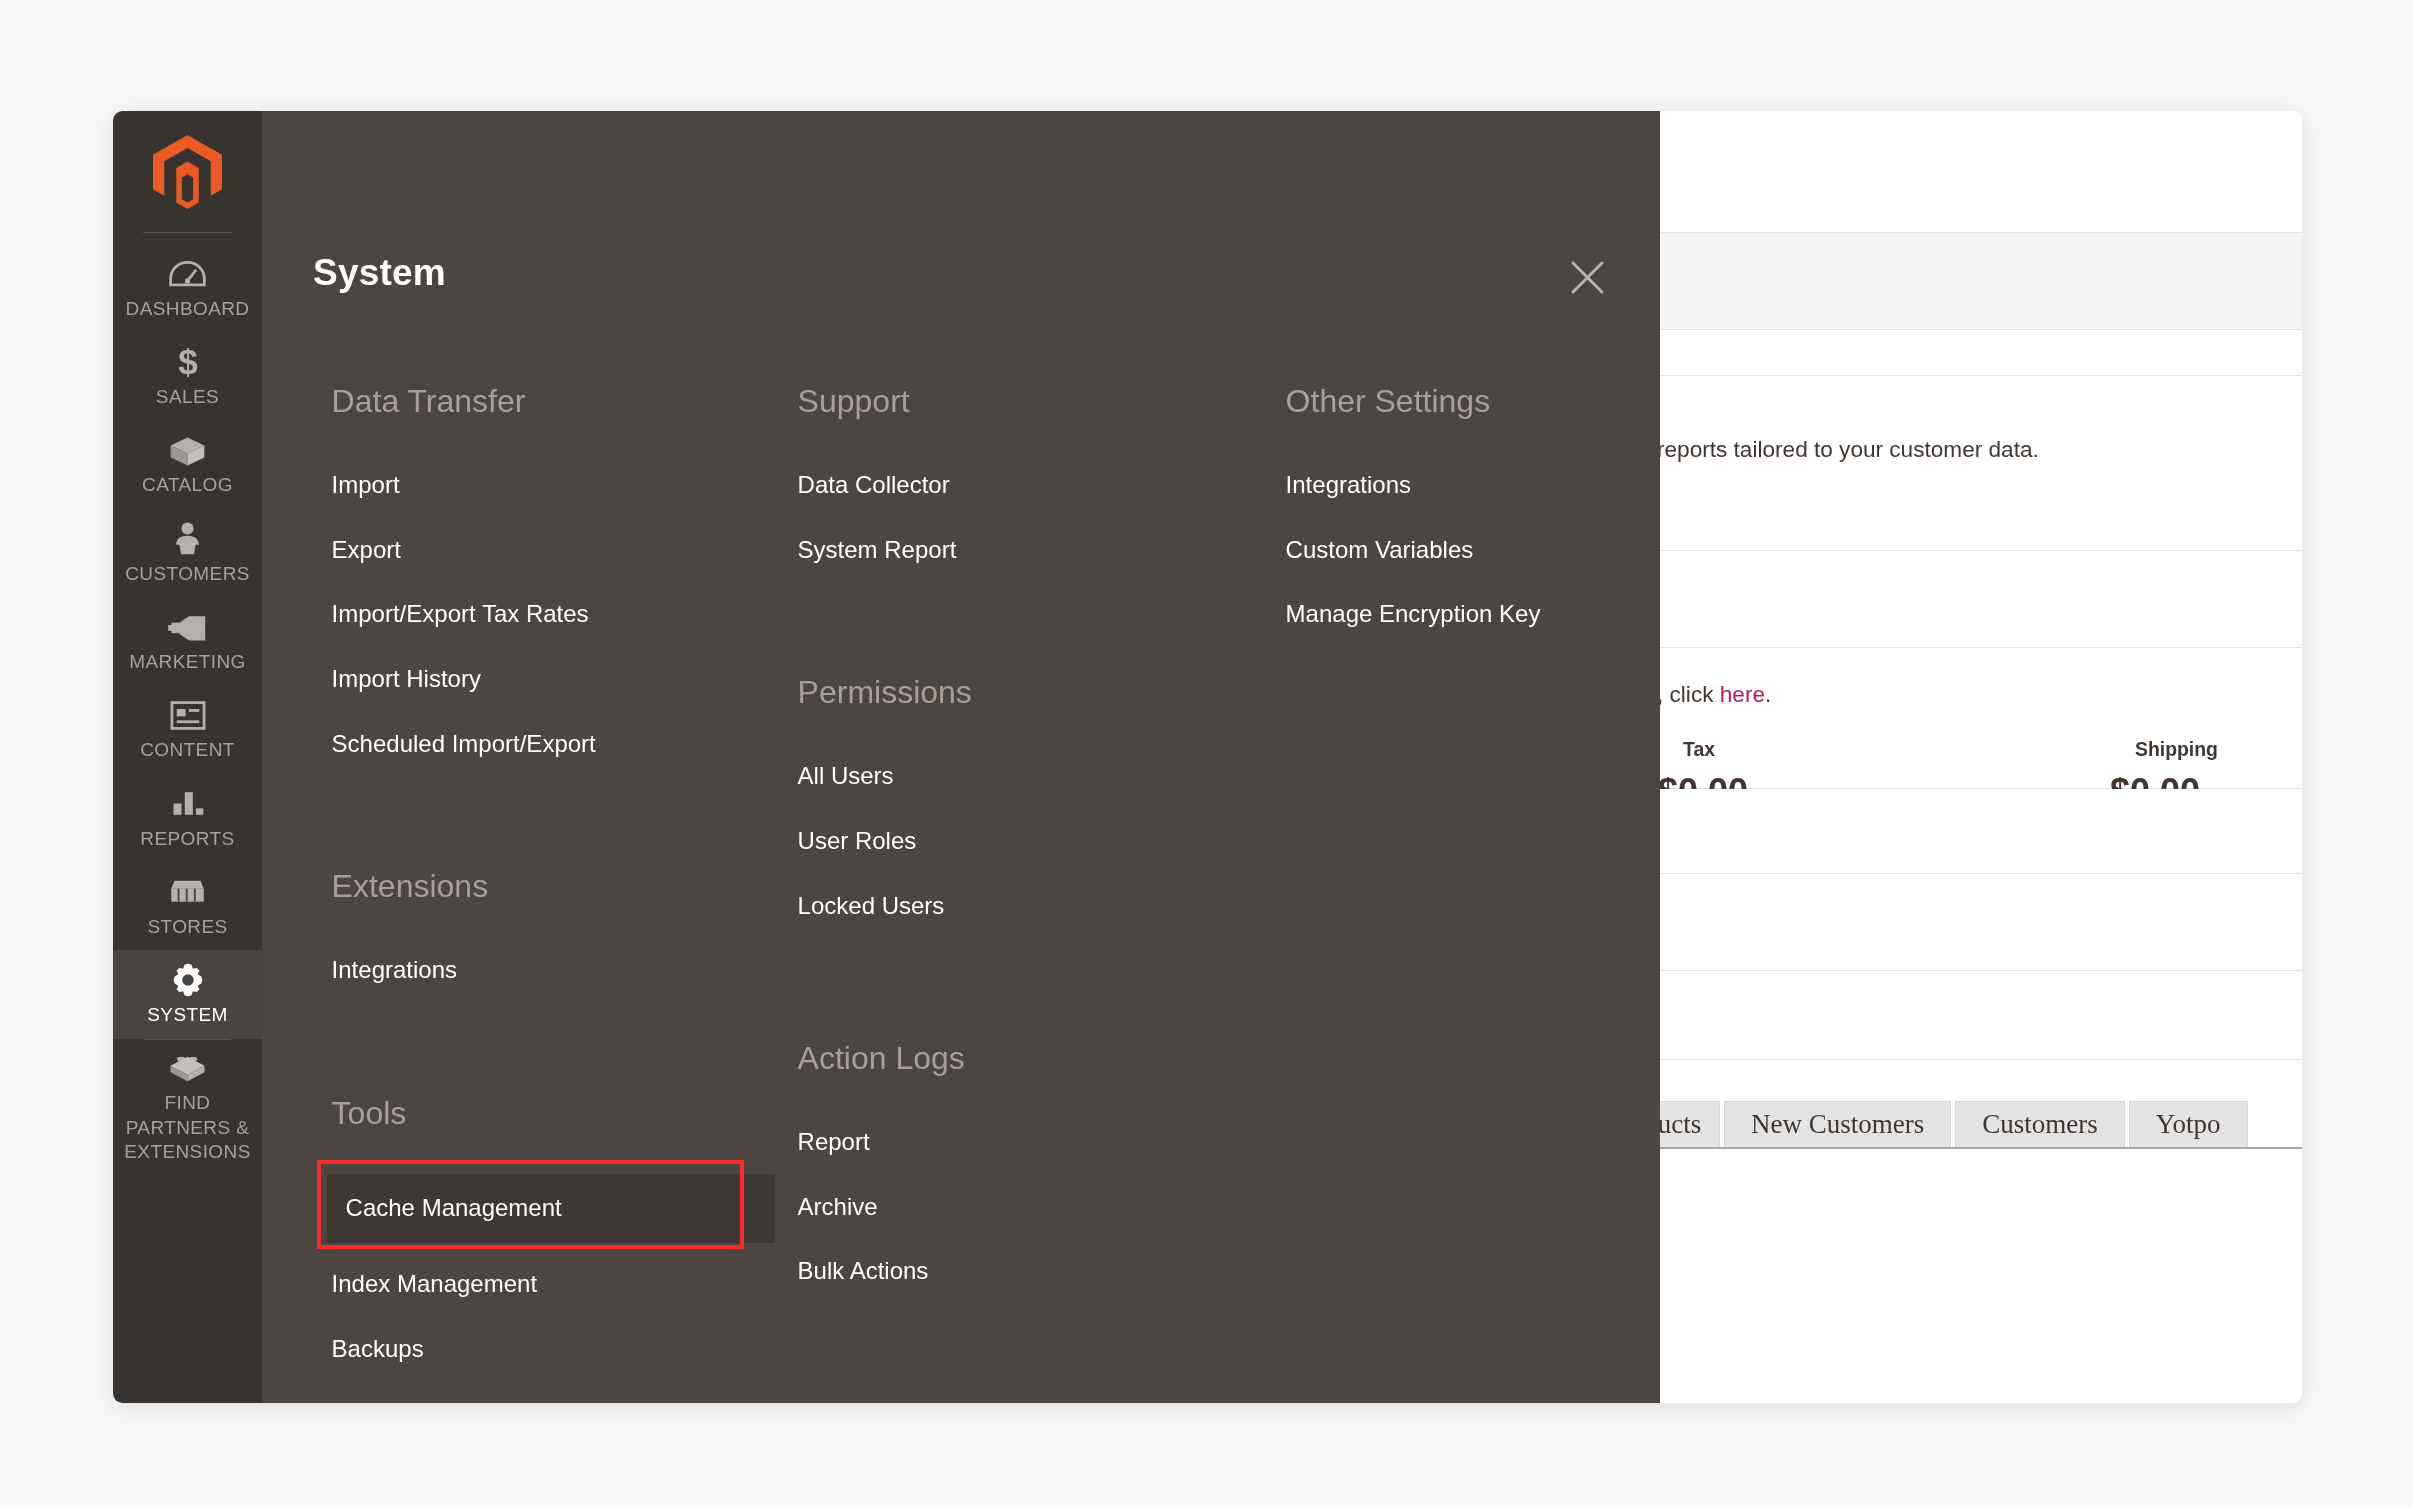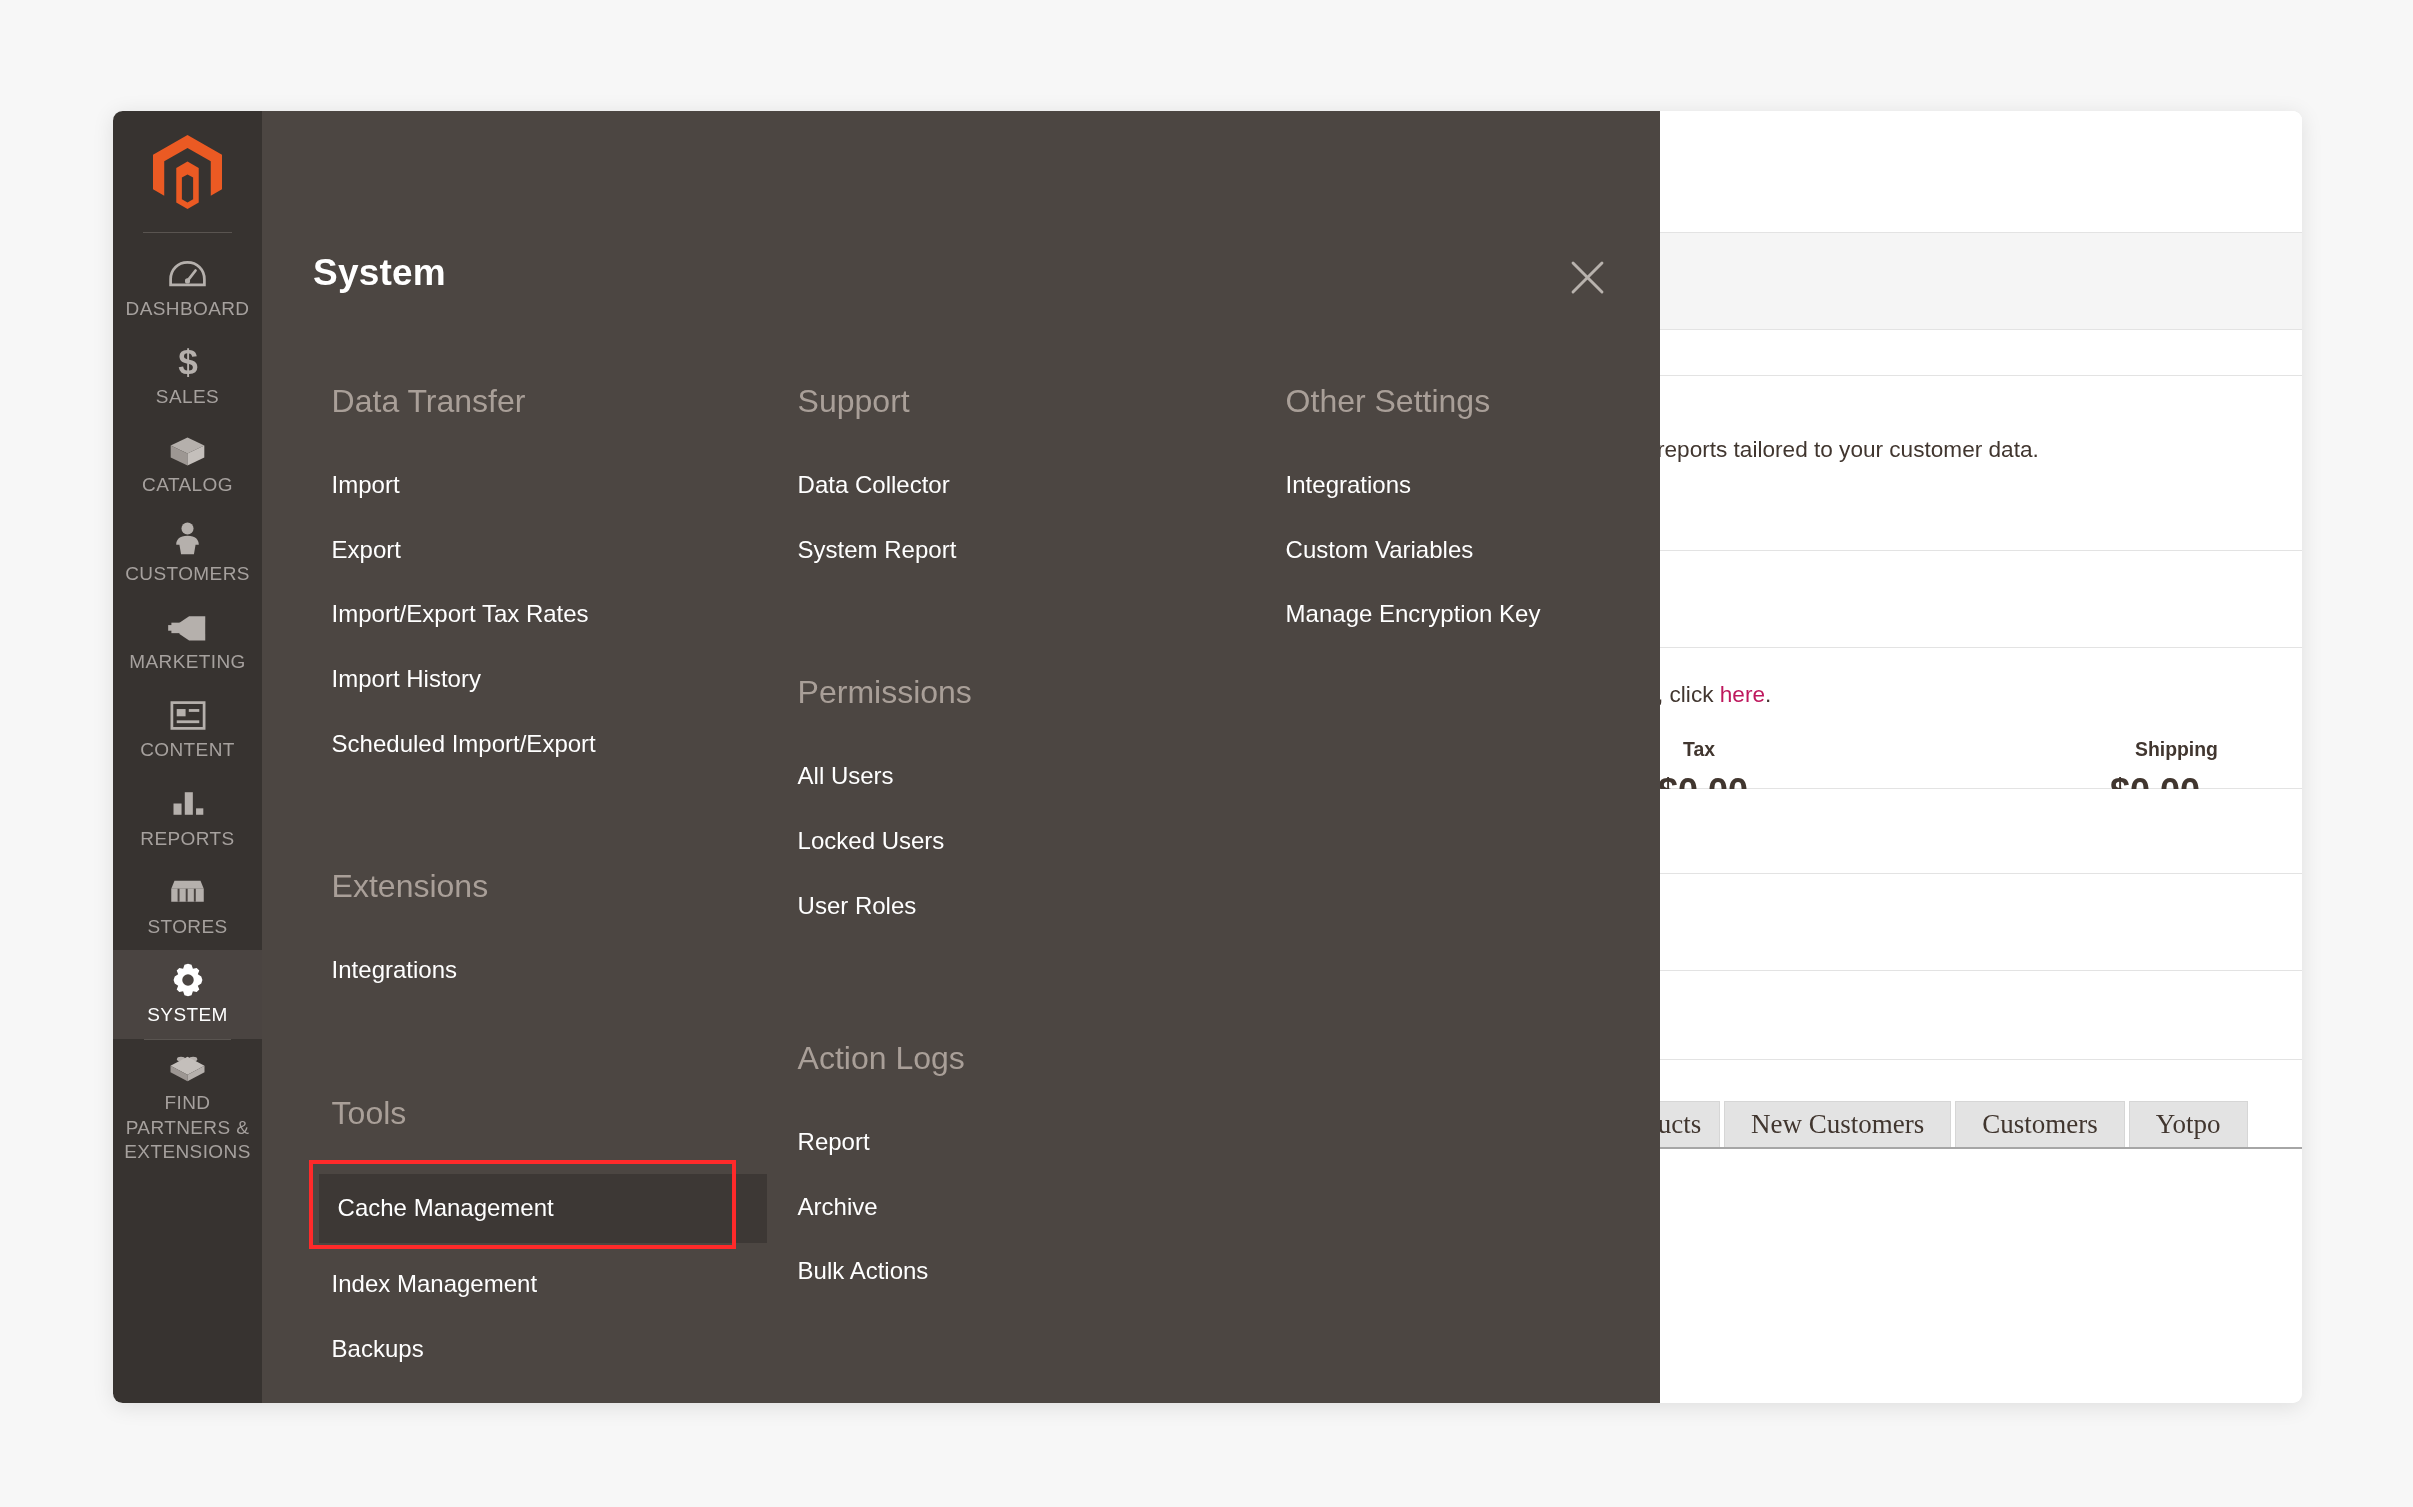--- a/index.html
+++ b/index.html
@@ -190,21 +190,21 @@
     padding: 11.3px 18.6px 11.3px 18.6px;
     margin-bottom: 18px;
     text-decoration: none;
     cursor: pointer;
     white-space: nowrap;
   }
   .menu-link.highlight-box {
     background: #3d3835;
     position: relative;
     padding-top: 22.6px; padding-bottom: 22.6px;
-    margin-left: 6px;
+    margin-left: 14px;
     width: 448px;
   }
   .menu-link.highlight-box::after {
     content: "";
     position: absolute;
     left: -9.7px; top: -13.7px;
     width: 419px; height: 81px;
     border: 4px solid #ff2a2a;
     pointer-events: none;
   }
@@ -402,22 +402,22 @@
       <a class="menu-link">Backups</a>
     </div>
 
     <div class="menu-col" id="col-2">
       <div class="col-heading">Support</div>
       <a class="menu-link">Data Collector</a>
       <a class="menu-link">System Report</a>
 
       <div class="col-heading spaced-top">Permissions</div>
       <a class="menu-link">All Users</a>
+      <a class="menu-link">User Roles</a>
       <a class="menu-link">Locked Users</a>
-      <a class="menu-link">User Roles</a>
 
       <div class="col-heading spaced-top-lg">Action Logs</div>
       <a class="menu-link">Report</a>
       <a class="menu-link">Archive</a>
       <a class="menu-link">Bulk Actions</a>
     </div>
 
     <div class="menu-col" id="col-3">
       <div class="col-heading">Other Settings</div>
       <a class="menu-link">Integrations</a>

